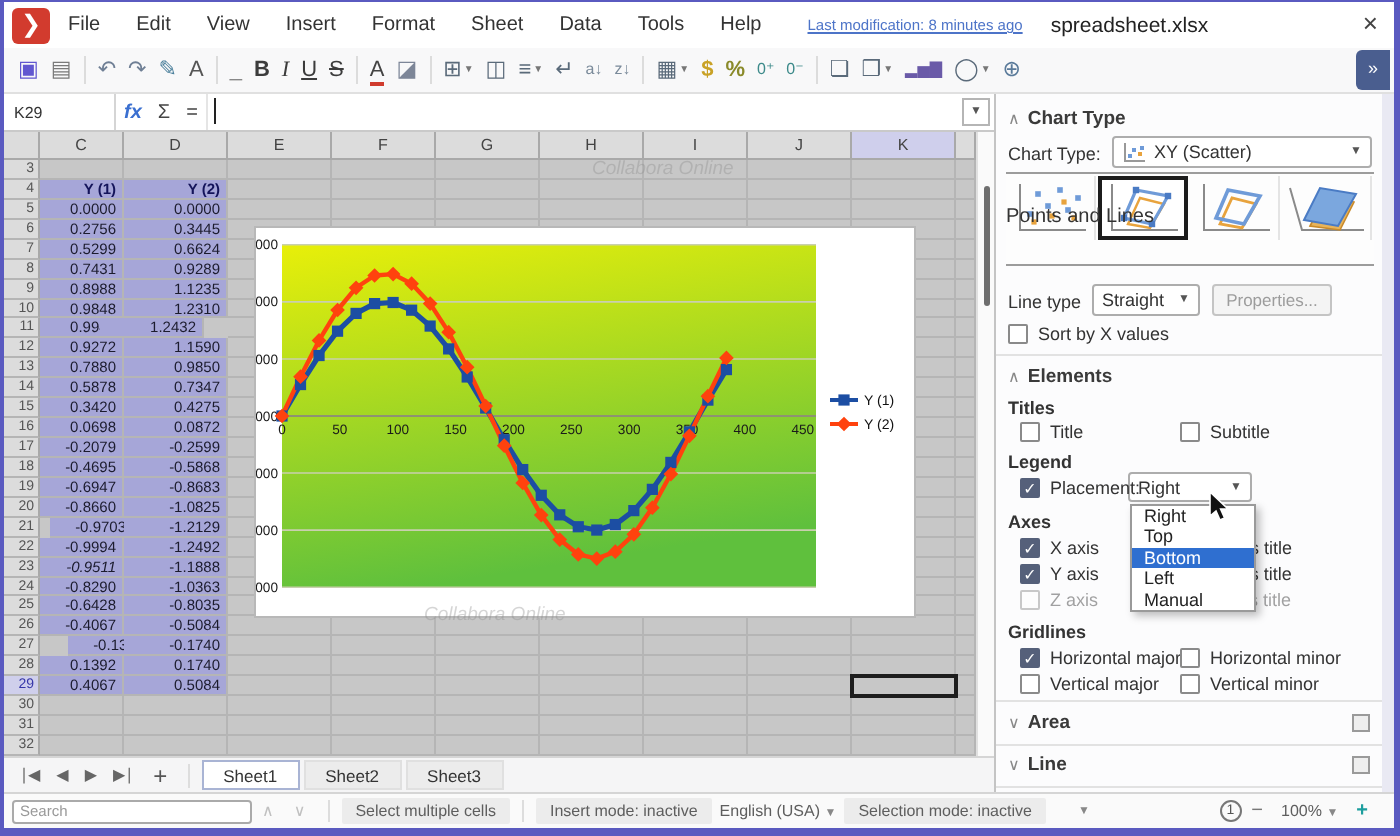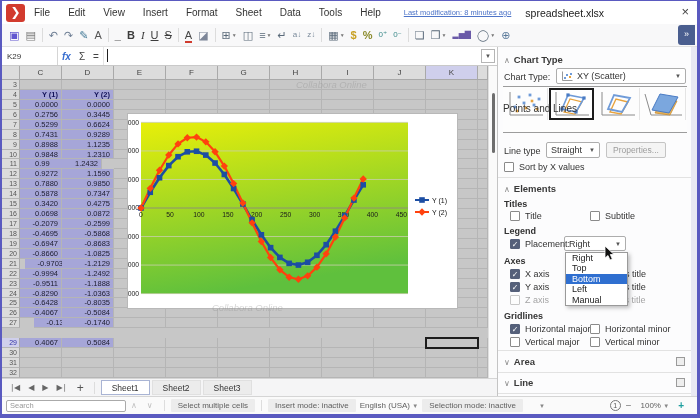--- a/index.html
+++ b/index.html
@@ -442,21 +442,21 @@
         <div class="cell" style="left:164px;width:52px;"></div>
         <div class="cell" style="left:216px;width:52px;"></div>
         <div class="cell" style="left:268px;width:52px;"></div>
         <div class="cell" style="left:320px;width:52px;"></div>
         <div class="cell" style="left:372px;width:52px;"></div>
         <div class="cell" style="left:424px;width:52px;"></div>
         <div class="cell" style="left:476px;width:10px;"></div>
       </div>
       <div class="grow" style="top:198.6px;">
         <div class="rh">23</div>
-        <div class="cell seldata" style="left:18px;width:42px;">-0.9511</div>
+        <div class="cell seldata" style="left:18px;width:42px;font-style:italic;">-0.9511</div>
         <div class="cell seldata" style="left:60px;width:52px;">-1.1888</div>
         <div class="cell" style="left:112px;width:52px;"></div>
         <div class="cell" style="left:164px;width:52px;"></div>
         <div class="cell" style="left:216px;width:52px;"></div>
         <div class="cell" style="left:268px;width:52px;"></div>
         <div class="cell" style="left:320px;width:52px;"></div>
         <div class="cell" style="left:372px;width:52px;"></div>
         <div class="cell" style="left:424px;width:52px;"></div>
         <div class="cell" style="left:476px;width:10px;"></div>
       </div>
@@ -496,20 +496,33 @@
         <div class="cell" style="left:268px;width:52px;"></div>
         <div class="cell" style="left:320px;width:52px;"></div>
         <div class="cell" style="left:372px;width:52px;"></div>
         <div class="cell" style="left:424px;width:52px;"></div>
         <div class="cell" style="left:476px;width:10px;"></div>
       </div>
       <div class="grow" style="top:238.32px;">
         <div class="rh">27</div>
         <div class="cell seldata" style="left:32px;width:42px;">-0.1392</div>
         <div class="cell seldata" style="left:60px;width:52px;">-0.1740</div>
+        <div class="cell" style="left:112px;width:52px;"></div>
+        <div class="cell" style="left:164px;width:52px;"></div>
+        <div class="cell" style="left:216px;width:52px;"></div>
+        <div class="cell" style="left:268px;width:52px;"></div>
+        <div class="cell" style="left:320px;width:52px;"></div>
+        <div class="cell" style="left:372px;width:52px;"></div>
+        <div class="cell" style="left:424px;width:52px;"></div>
+        <div class="cell" style="left:476px;width:10px;"></div>
+      </div>
+      <div class="grow" style="top:248.25px;">
+        <div class="rh">28</div>
+        <div class="cell seldata" style="left:18px;width:42px;">0.1392</div>
+        <div class="cell seldata" style="left:60px;width:52px;">0.1740</div>
         <div class="cell" style="left:112px;width:52px;"></div>
         <div class="cell" style="left:164px;width:52px;"></div>
         <div class="cell" style="left:216px;width:52px;"></div>
         <div class="cell" style="left:268px;width:52px;"></div>
         <div class="cell" style="left:320px;width:52px;"></div>
         <div class="cell" style="left:372px;width:52px;"></div>
         <div class="cell" style="left:424px;width:52px;"></div>
         <div class="cell" style="left:476px;width:10px;"></div>
       </div>
       <div class="grow" style="top:258.18px;">

